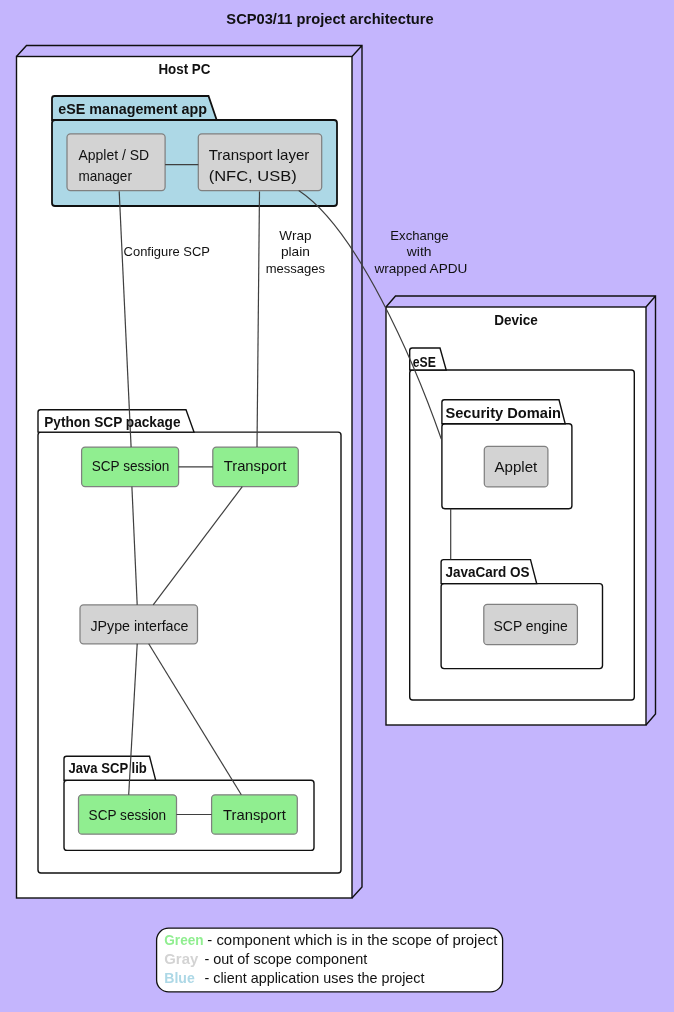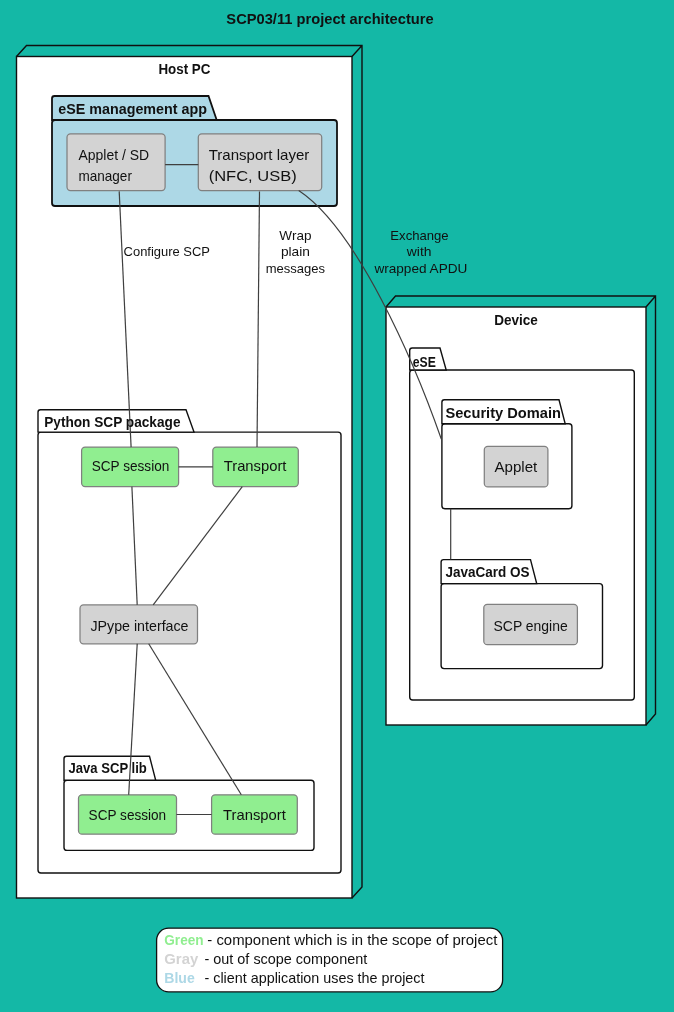--- a/index.html
+++ b/index.html
@@ -1,15 +1,15 @@
 <!DOCTYPE html>
 <html><head><meta charset="utf-8">
 <style>
 html,body{margin:0;padding:0;background:#fff}
-.page{position:relative;width:674px;height:1012px;background:#14b8a6;overflow:hidden}
+.page{position:relative;width:674px;height:1012px;background:#c4b5fd;overflow:hidden}
 text{font-family:"Liberation Sans",sans-serif}
 </style></head>
 <body>
 <div class="page">
 <svg width="674" height="1012" viewBox="0 0 674 1012">
 <rect x="16.5" y="56.5" width="335.5" height="841.5" fill="#fff" stroke="#101010" stroke-width="1.4"></rect>
 <path d="M16.5,56.5 L26.5,45.5 H362 V887 L352,898 M352,56.5 L362,45.5" fill="none" stroke="#101010" stroke-width="1.4"></path>
 <rect x="386" y="307" width="260" height="418" fill="#fff" stroke="#101010" stroke-width="1.4"></rect>
 <path d="M386,307 L395.5,296 H655.5 V714 L646,725 M646,307 L655.5,296" fill="none" stroke="#101010" stroke-width="1.4"></path>
 <rect x="52" y="120" width="285" height="86" rx="3" ry="3" fill="#ADD8E6" stroke="#101010" stroke-width="1.8"></rect>

